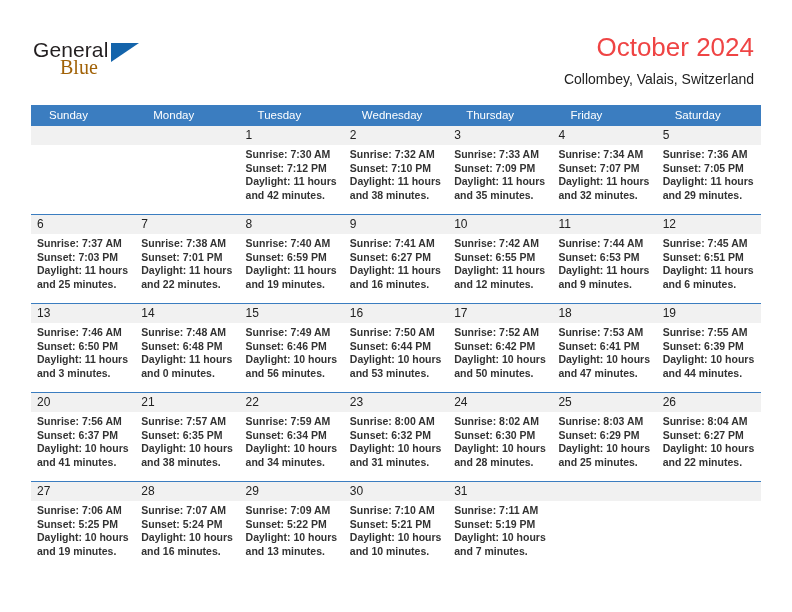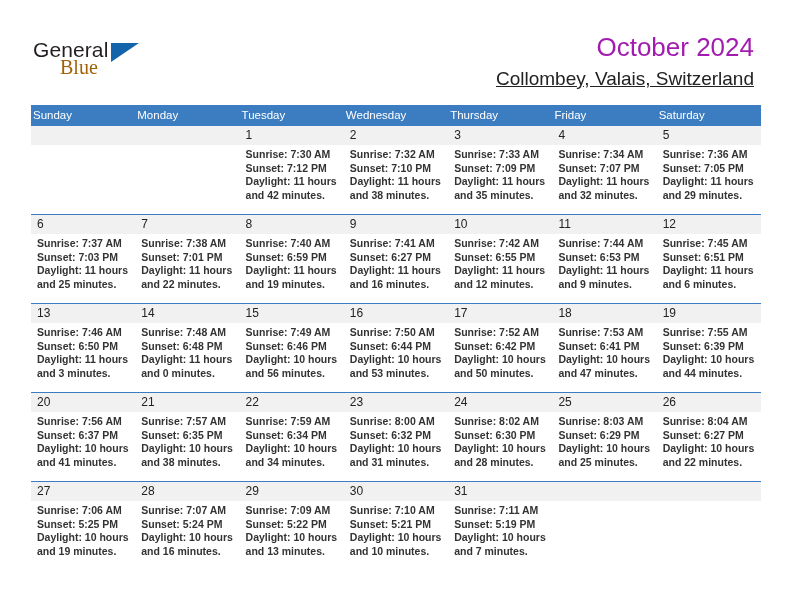--- a/index.html
+++ b/index.html
@@ -65,53 +65,52 @@
   }
 
   .title-block {
     position: absolute;
     right: 38px;
     top: 30px;
     text-align: right;
   }
   .cal-title {
     font-size: 26px;
-    color: #a21caf;
+    color: #ef4444;
     line-height: 34px;
     white-space: nowrap;
     font-weight: normal;
     margin: 0;
   }
   .cal-subtitle {
-    font-size: 19px;
+    font-size: 14px;
     color: #222222;
     line-height: 22px;
     margin-top: 4px;
     white-space: nowrap;
-    text-decoration: underline;
   }
 
   
   .calendar {
     position: absolute;
     left: 31px;
     top: 105px;
     width: 730px;
   }
   .weekday-row {
     display: flex;
     background: #3b7dc0;
     height: 21px;
   }
   .weekday {
     flex: 1 1 0;
     color: #ffffff;
     font-size: 11.5px;
     line-height: 21px;
-    padding-left: 2px;
+    padding-left: 18px;
     box-sizing: border-box;
     white-space: nowrap;
   }
   .week-row {
     display: flex;
     border-top: 1.5px solid #3b7dc0;
     height: 88px;
   }
   .week-row.first {
     border-top: none;

